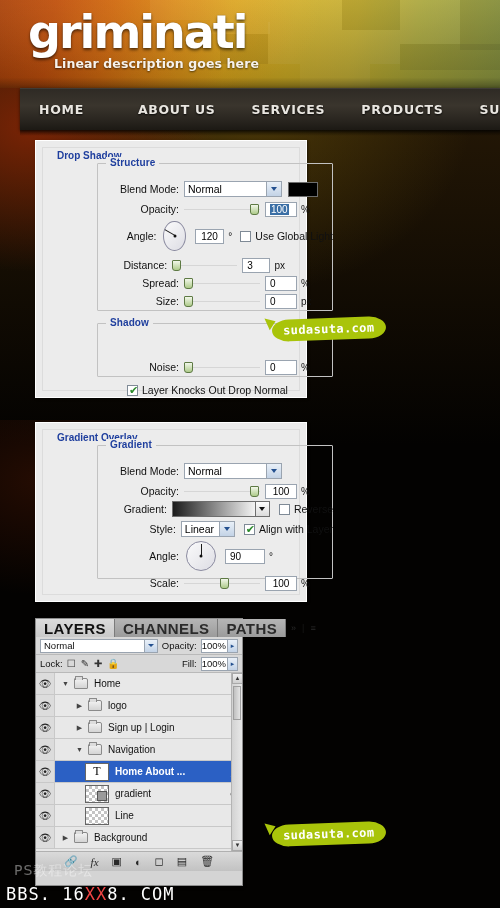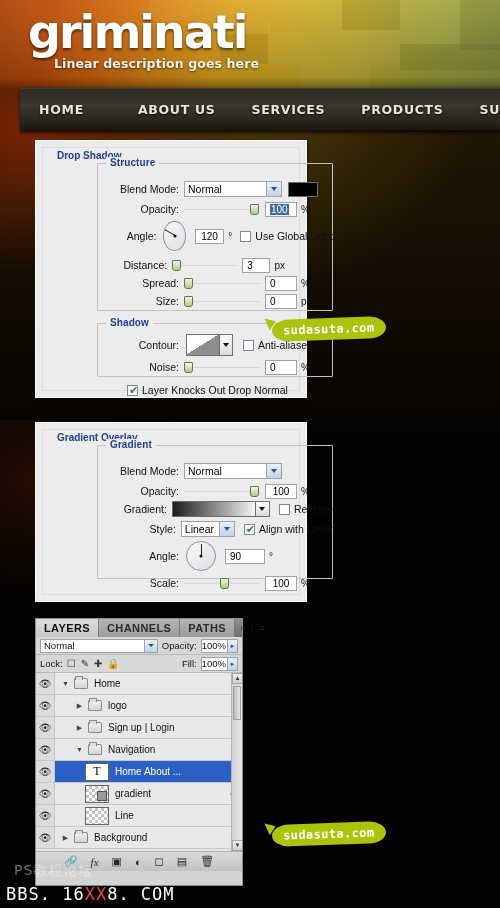--- a/index.html
+++ b/index.html
@@ -224,21 +224,21 @@
     font-size:10px; color:#111;
     box-shadow:0 1px 3px rgba(0,0,0,0.6);
   }
   .lp-tabs {
     height:18px; display:flex; align-items:stretch;
     background:linear-gradient(to bottom,#8f8f8f,#6f6f6f);
     position:relative;
   }
   .lp-tab {
     padding:0 8px; display:flex; align-items:center;
-    font-size:11px; font-weight:bold; letter-spacing:0.4px; color:#2b2b2b;
+    font-size:15px; font-weight:bold; letter-spacing:0.4px; color:#2b2b2b;
     background:linear-gradient(to bottom,#b5b5b5,#9b9b9b);
     border-right:1px solid #7b7b7b;
   }
   .lp-tab.active { background:linear-gradient(to bottom,#dcdcdc,#c9c9c9); color:#111; }
   .lp-tab-right {
     margin-left:auto; display:flex; align-items:center; gap:6px;
     padding:0 5px; color:#2b2b2b; font-size:9px;
   }
   .lp-row2, .lp-row3 {
     height:18px; display:flex; align-items:center; padding:0 4px;
@@ -275,21 +275,21 @@
   .lock-icons { display:flex; align-items:center; gap:5px; font-size:10px; color:#333; }
 
   .lp-list { position:relative; background:#e6e6e6; height:178px; overflow:hidden; }
   .lp-item {
     height:22px; display:flex; align-items:center;
     border-bottom:1px solid #c8c8c8;
     background:#e8e8e8;
     position:relative;
   }
   .lp-item.selected { background:#2b60c4; }
-  .lp-item.selected .lp-name { color:#fff; font-weight:normal; }
+  .lp-item.selected .lp-name { color:#fff; font-weight:bold; }
   .eye {
     width:19px; height:21px; display:flex; align-items:center; justify-content:center;
     border-right:1px solid #c8c8c8; background:#dcdcdc; flex:0 0 auto;
     font-size:10px; color:#222;
   }
   .lp-item.selected .eye { background:#dcdcdc; }
   .tri { width:9px; text-align:center; font-size:7px; color:#444; flex:0 0 auto; }
   .folder {
     width:14px; height:11px; flex:0 0 auto;
     background:linear-gradient(to bottom,#f2f2f2,#d4d4d4);
@@ -479,29 +479,20 @@
           </div>
           <div class="numbox" style="width:32px; margin-left:5px;">0</div>
           <span class="unit">px</span>
         </div>
       </div>
 
       <div class="grp" style="left:10px; top:175px; width:236px; height:54px;">
         <div class="grp-box"></div>
         <div class="grp-title">Shadow</div>
 
-        <div class="row" style="left:0; top:10px; width:236px; height:24px;">
-          <span class="lbl" style="width:82px;">Contour:</span>
-          <div style="display:flex; margin-left:7px;">
-            <div class="contour-sw"></div>
-            <div class="mini-arw"></div>
-          </div>
-          <span class="cbx" style="margin-left:10px;"></span>
-          <span class="cbx-lbl">Anti-aliased</span>
-        </div>
 
         <div class="row" style="left:0; top:36px; width:236px;">
           <span class="lbl" style="width:82px;">Noise:</span>
           <div class="slider" style="width:76px; margin-left:5px;">
             <div class="track"></div>
               <div class="knob" style="left:0px;"></div>
           </div>
           <div class="numbox" style="width:32px; margin-left:5px;">0</div>
           <span class="unit">%</span>
         </div>

